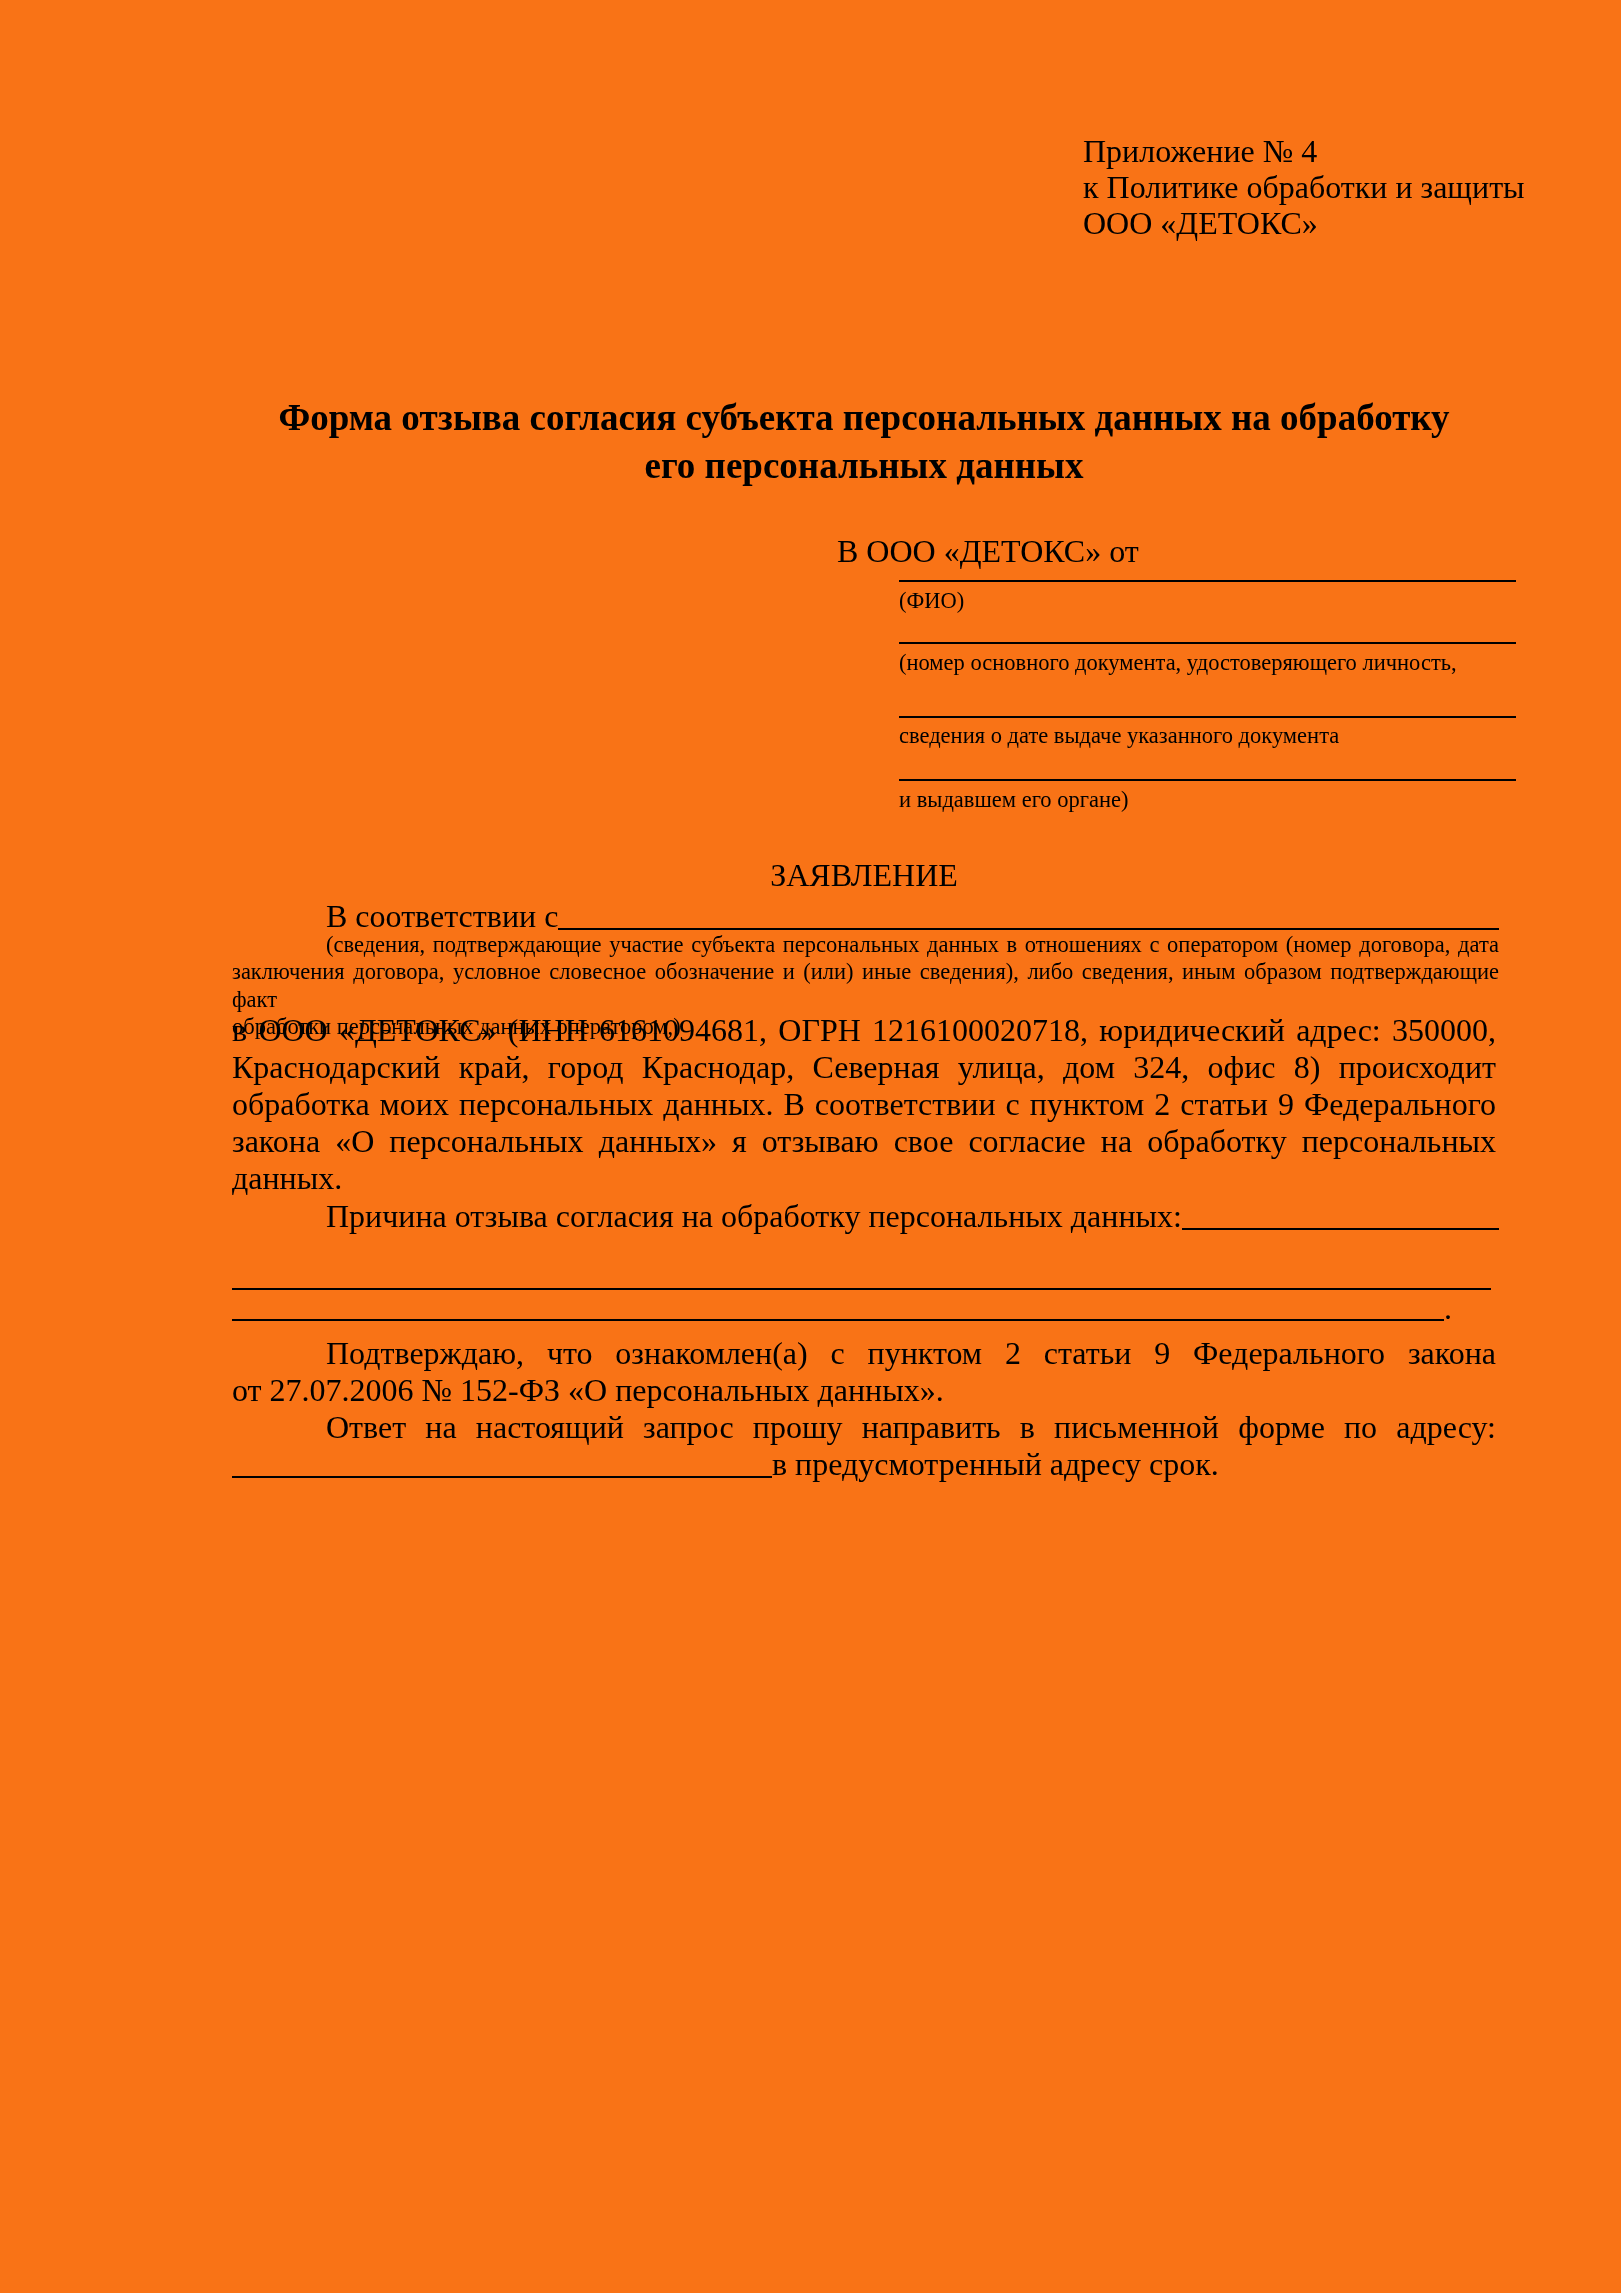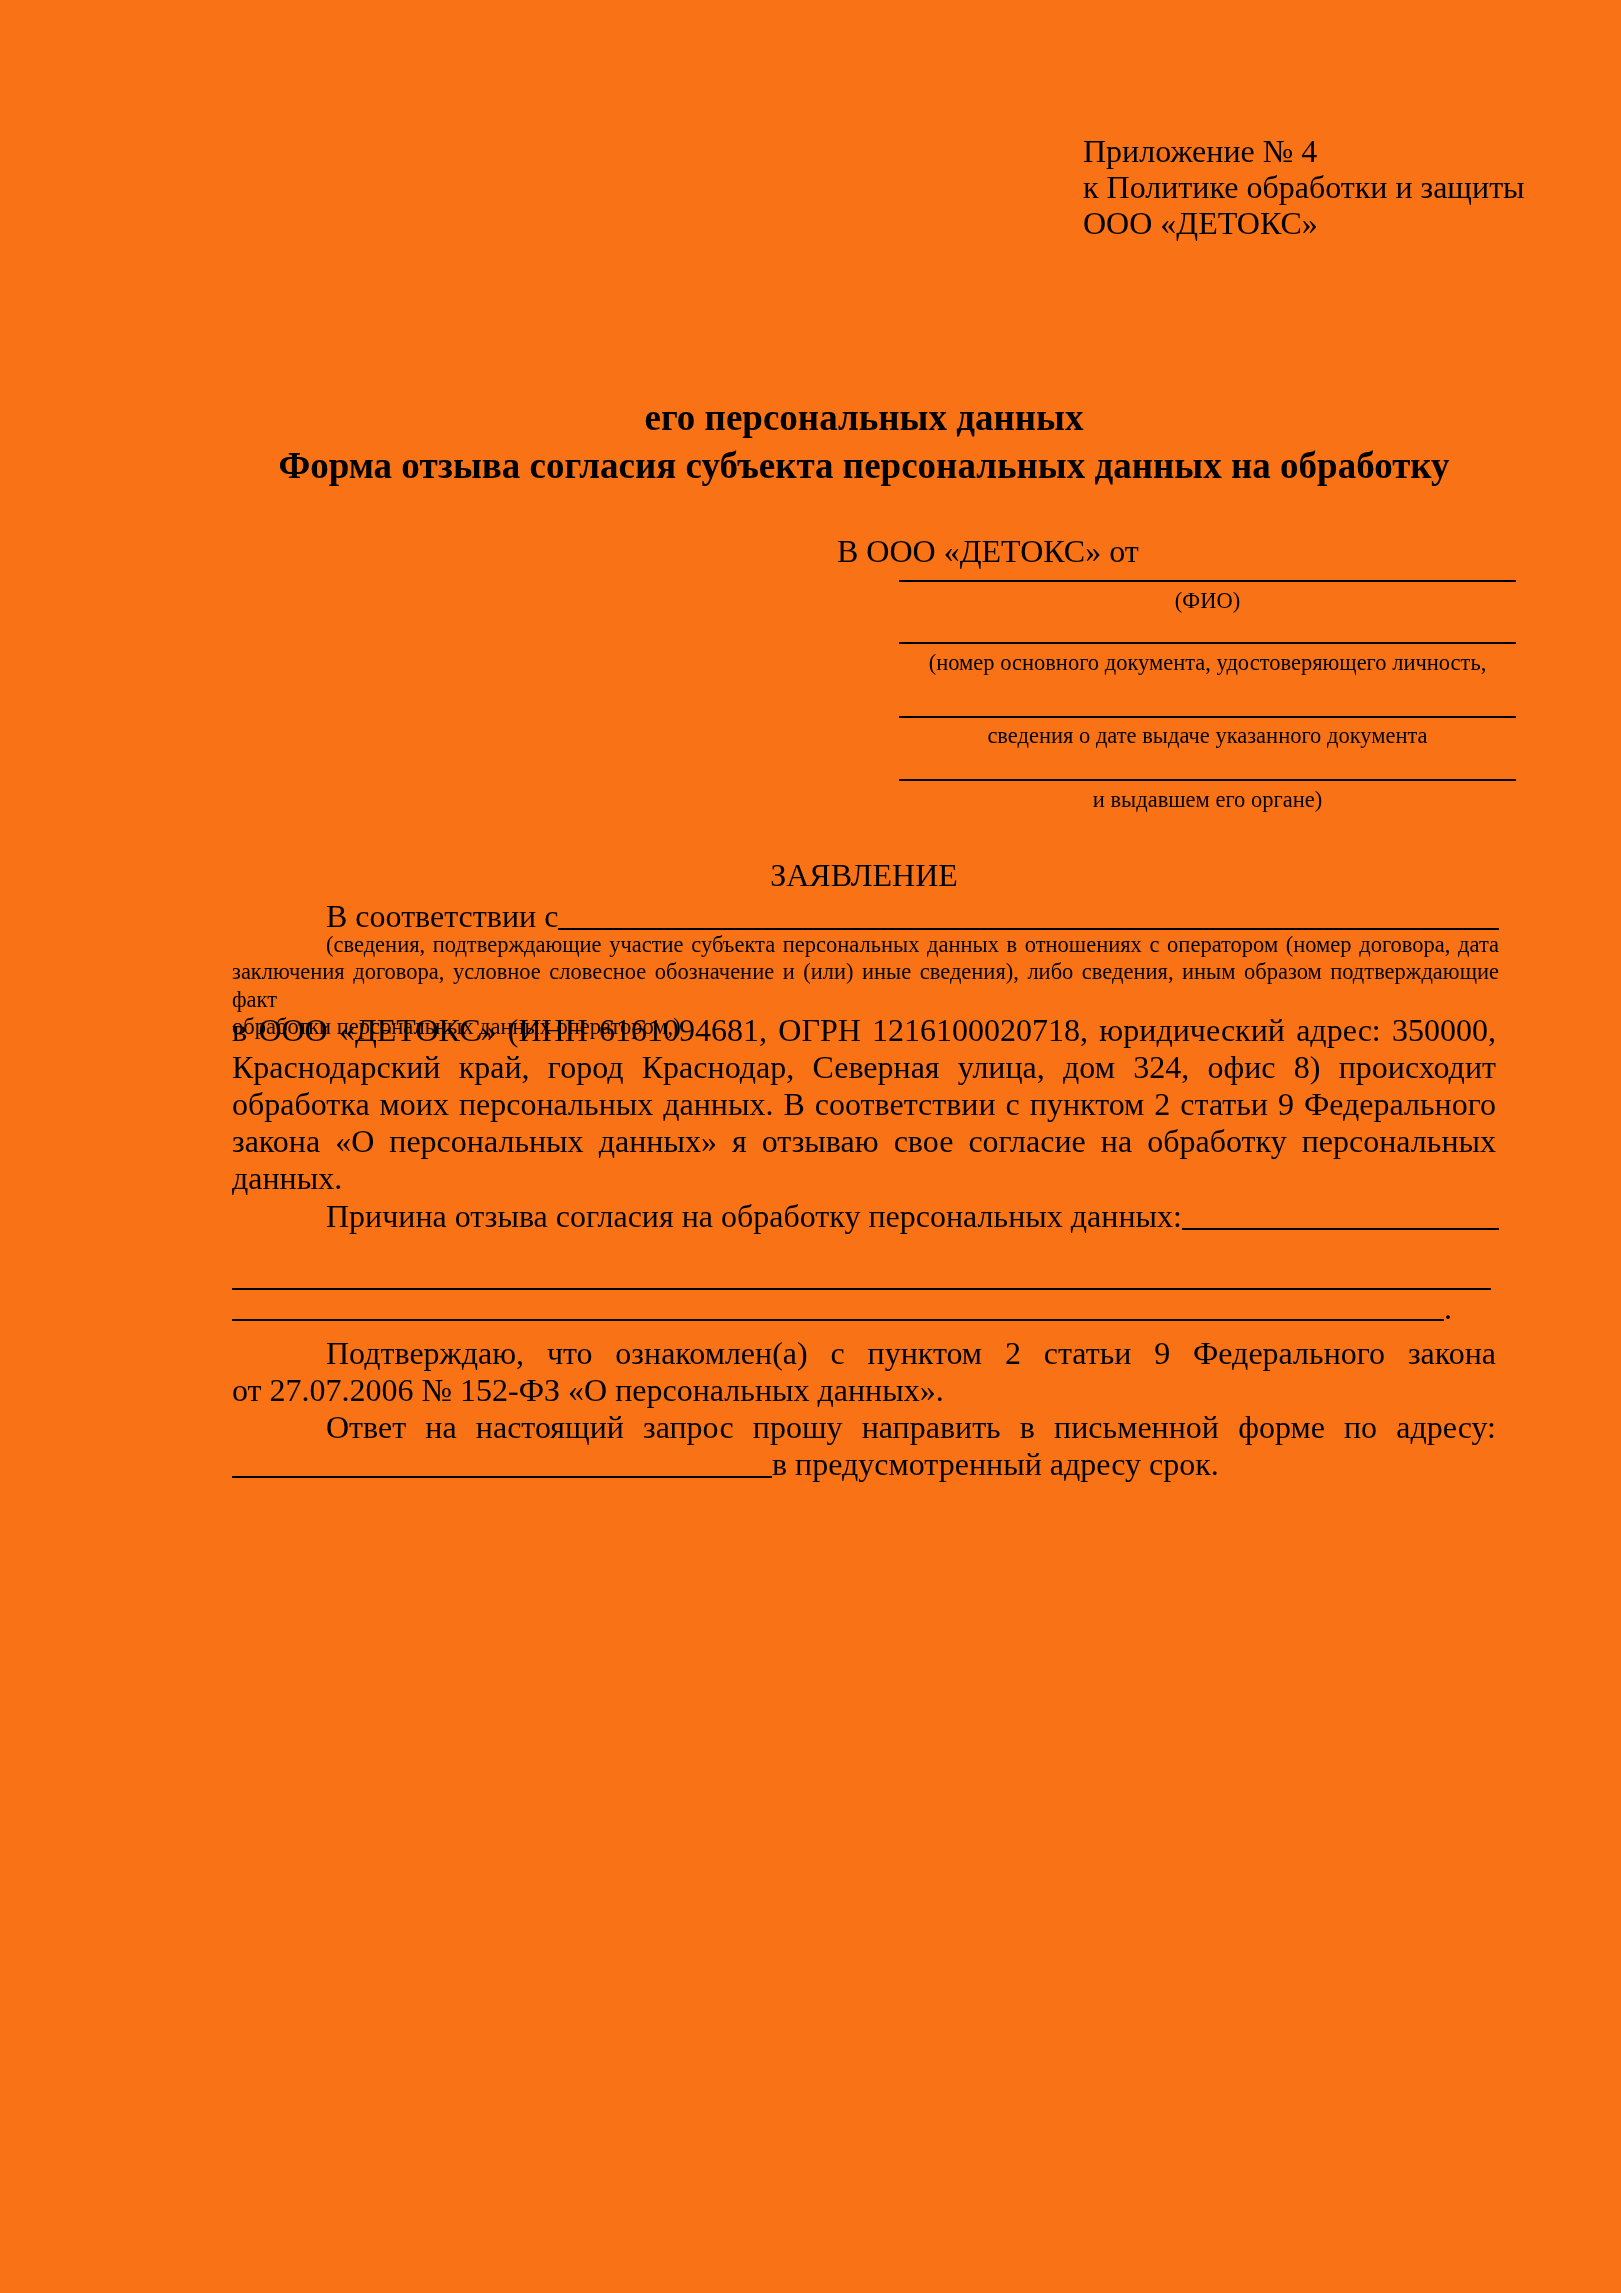--- a/index.html
+++ b/index.html
@@ -17,21 +17,21 @@
   
   .appendix { left:1083px; top:133px; width:461px; font-size:32px; line-height:36px; }
 
   
   .doc-title { left:232px; top:394px; width:1264px; text-align:center;
                font-size:37px; line-height:48px; font-weight:bold; }
 
   
   .addr-heading { left:837px; top:533px; font-size:32px; line-height:37px; }
   .f-line { left:899px; width:617px; height:0; border-top:2.9px solid #000; }
-  .f-cap  { left:899px; width:617px; text-align:center; font-size:22.5px; line-height:26.5px; }
+  .f-cap  { left:899px; width:617px; text-align:left; font-size:22.5px; line-height:26.5px; }
 
   
   .st-heading { left:232px; top:857px; width:1264px; text-align:center; font-size:32px; }
   .row { display:flex; align-items:flex-end; font-size:32px; line-height:37px; }
   .indent { width:94px; flex:0 0 auto; }
   .nowrap { white-space:nowrap; }
   .fill-line { flex:1 1 auto; border-bottom:2.9px solid #000; margin-bottom:4.9px; height:0; }
 
   .accordance { left:232px; top:898px; width:1267px; }
 
@@ -63,22 +63,22 @@
 
 <div class="page">
 
   <div class="abs appendix">
     <div>Приложение № 4</div>
     <div>к Политике обработки и защиты</div>
     <div>ООО «ДЕТОКС»</div>
   </div>
 
   <div class="abs doc-title">
+    <div>Форма отзыва согласия субъекта персональных данных на обработку</div>
     <div>его персональных данных</div>
-    <div>Форма отзыва согласия субъекта персональных данных на обработку</div>
   </div>
 
   <div class="abs addr-heading">В ООО «ДЕТОКС» от</div>
 
   <div class="abs f-line" style="top:580px;"></div>
   <div class="abs f-cap" style="top:588px;">(ФИО)</div>
 
   <div class="abs f-line" style="top:642px;"></div>
   <div class="abs f-cap" style="top:650px;">(номер основного документа, удостоверяющего личность,</div>
 

